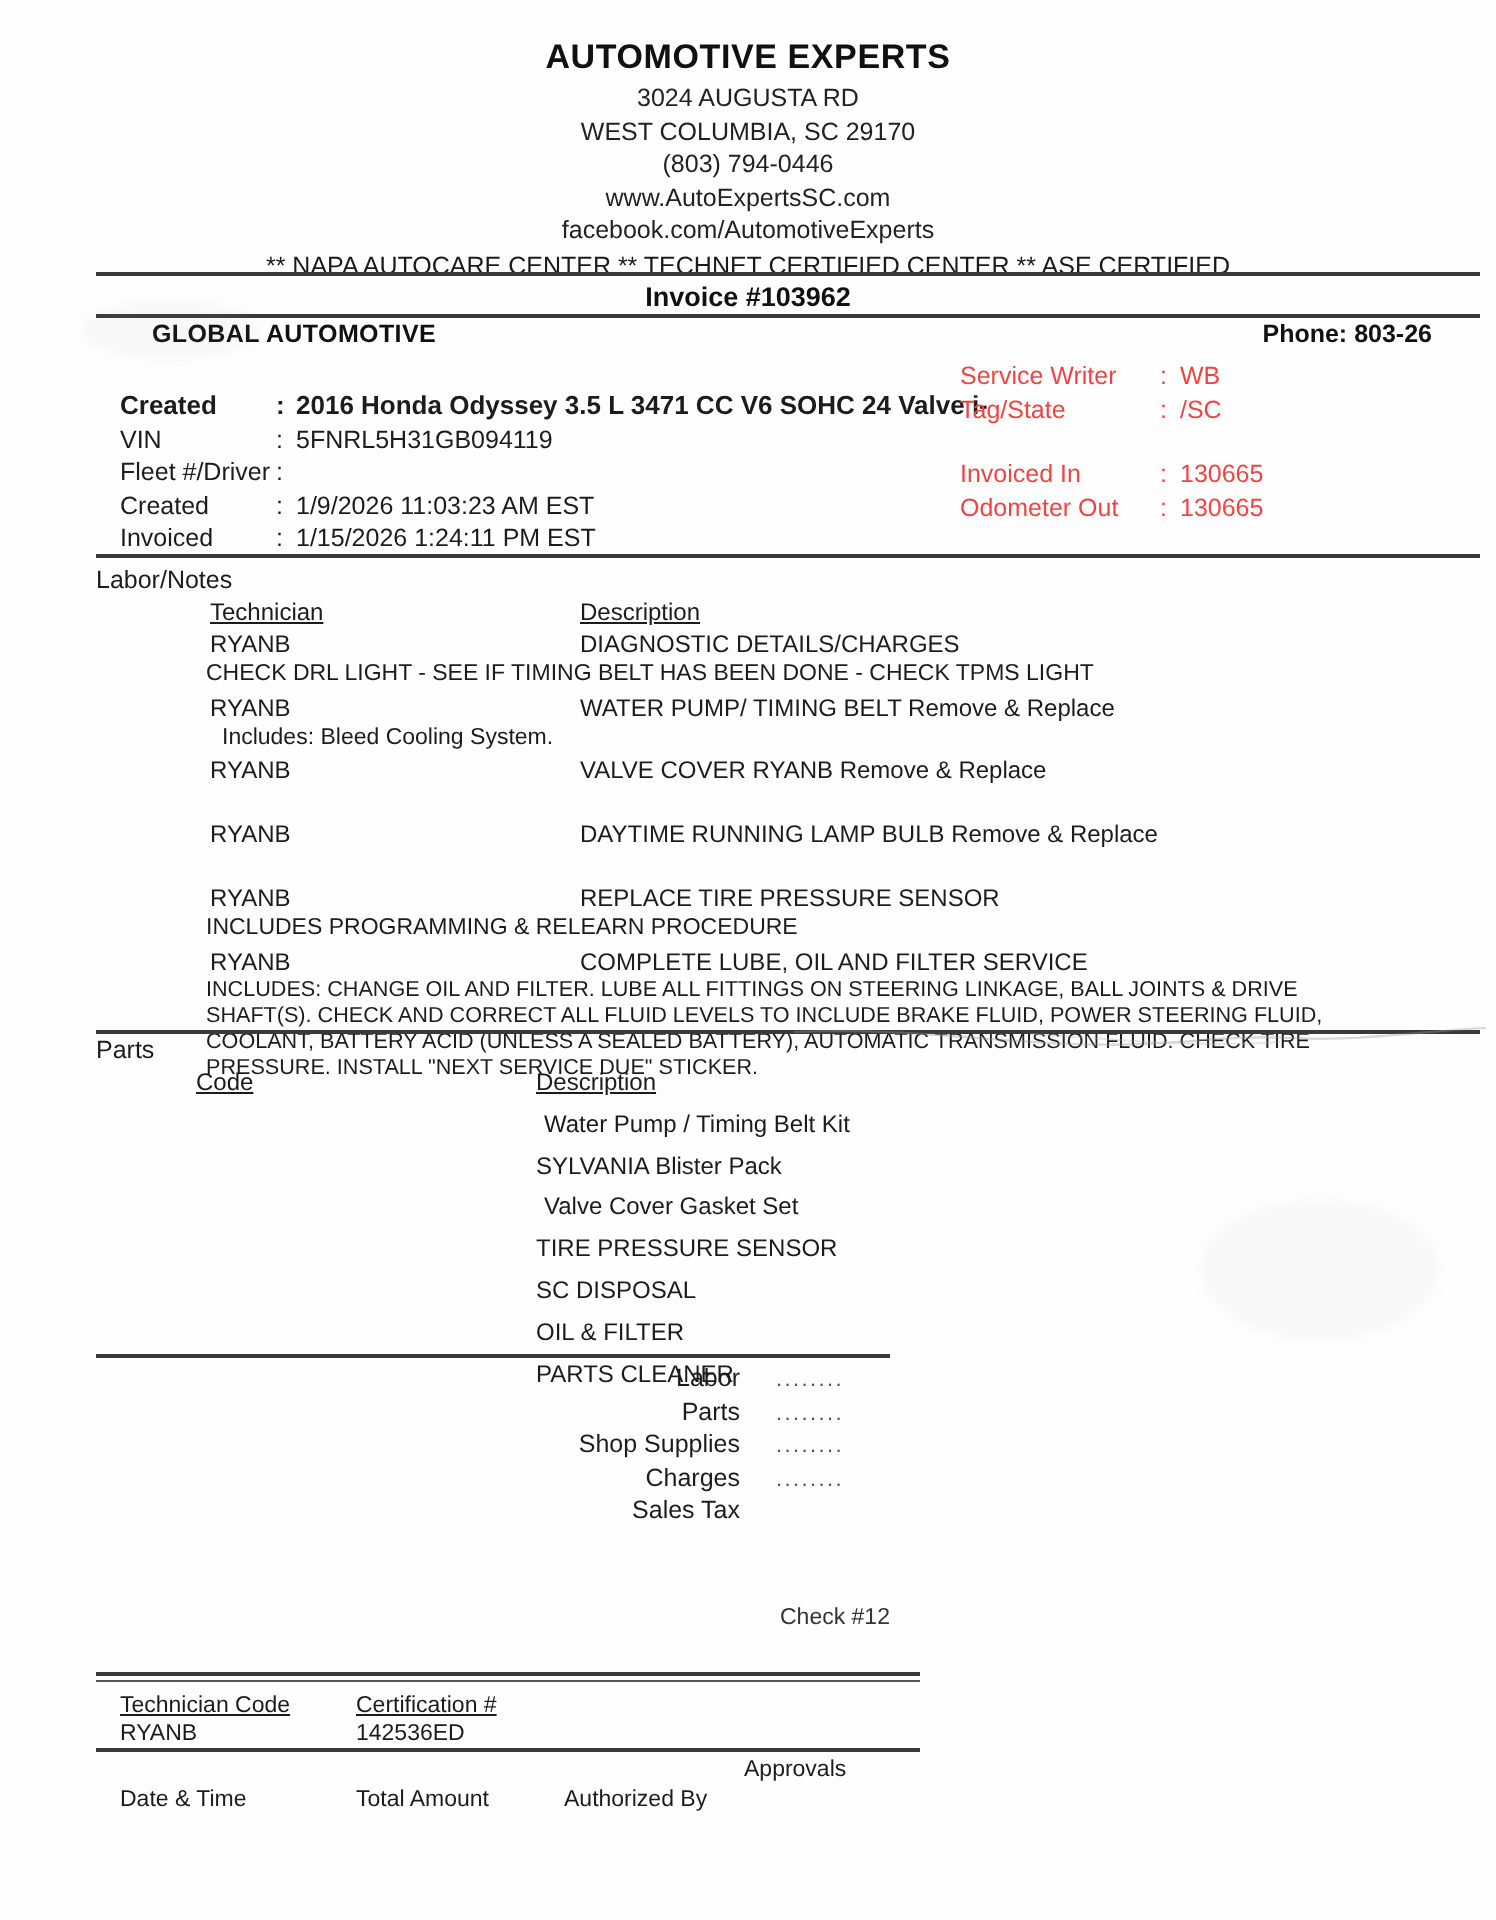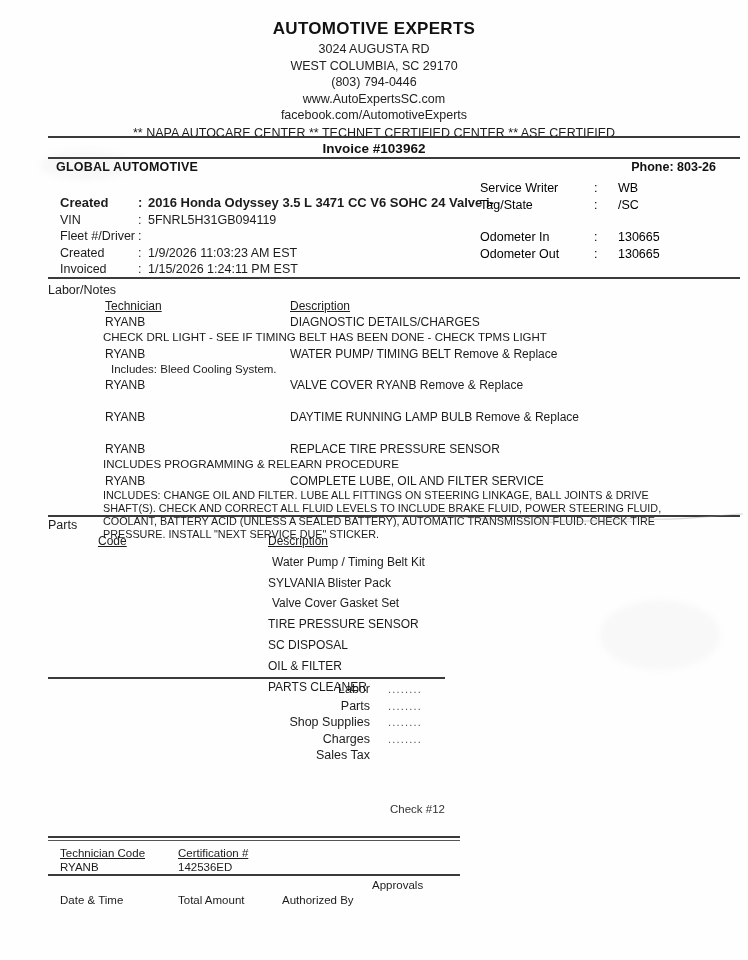--- a/index.html
+++ b/index.html
@@ -90,23 +90,22 @@
   .vrow .lbl { width: 78px; flex: none; }
   .vrow .sep { width: 10px; flex: none; }
   .vrow.bold .lbl, .vrow.bold .val, .vrow.bold .sep { font-weight: bold; font-size: 13px; }
 
   
   .sblock { position: absolute; }
   .srow {
     display: flex;
     font-size: 12.5px;
     line-height: 17px;
-    color: #000000;
-    white-space: nowrap;
-    gap: 14px;
+    color: #ef4444;
+    white-space: nowrap;
   }
   .srow .lbl { width: 100px; flex: none; }
   .srow.gap { margin-top: 15px; }
 
   
   .section-title {
     position: absolute;
     font-size: 12.5px;
     color: #1c1c1c;
   }
@@ -238,21 +237,21 @@
     <div class="addr-line">(803) 794-0446</div>
     <div class="addr-line">www.AutoExpertsSC.com</div>
     <div class="addr-line">facebook.com/AutomotiveExperts</div>
     <div class="cert-line">** NAPA AUTOCARE CENTER ** TECHNET CERTIFIED CENTER ** ASE CERTIFIED</div>
   </div>
 
   <div class="rule" style="left:48px; width:692px; top:136px;"></div>
   <div class="invoice-banner" style="top:141px;">Invoice #103962</div>
   <div class="rule" style="left:48px; width:692px; top:157px;"></div>
 
-  <div class="cust-name" style="left:56px; top:160px;">GLOBAL AUTOMOTIVE</div>
+  <div class="cust-name" style="left:76px; top:160px;">GLOBAL AUTOMOTIVE</div>
   <div class="cust-phone" style="right:32px; top:160px;">Phone: 803-26</div>
 
   <div class="vblock" id="vehicle-block" style="left:60px; top:195px;">
       <div class="vrow bold">
         <span class="lbl">Created</span>
         <span class="sep">:</span>
         <span class="val">2016 Honda Odyssey 3.5 L 3471 CC V6 SOHC 24 Valve i-</span>
       </div>
       <div class="vrow">
         <span class="lbl">VIN</span>
@@ -280,21 +279,21 @@
         <span class="lbl">Service Writer</span>
         <span class="sep" style="width: 10px;">:</span>
         <span>WB</span>
       </div>
       <div class="srow">
         <span class="lbl">Tag/State</span>
         <span class="sep" style="width: 10px;">:</span>
         <span>/SC</span>
       </div>
       <div class="srow gap">
-        <span class="lbl">Odometer In</span>
+        <span class="lbl">Invoiced In</span>
         <span class="sep" style="width: 10px;">:</span>
         <span>130665</span>
       </div>
       <div class="srow">
         <span class="lbl">Odometer Out</span>
         <span class="sep" style="width: 10px;">:</span>
         <span>130665</span>
       </div>
     </div>
 

